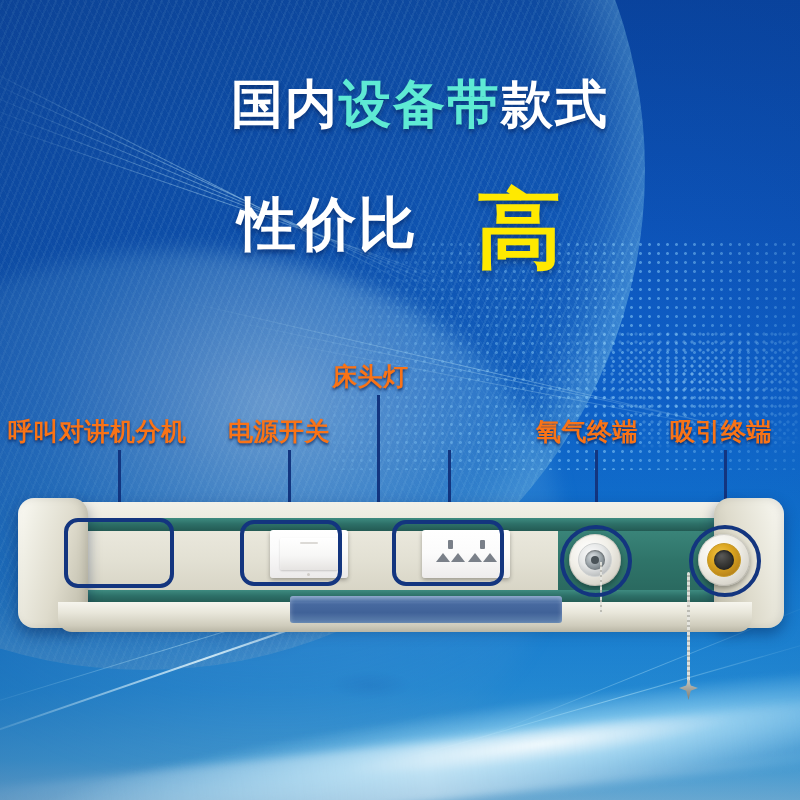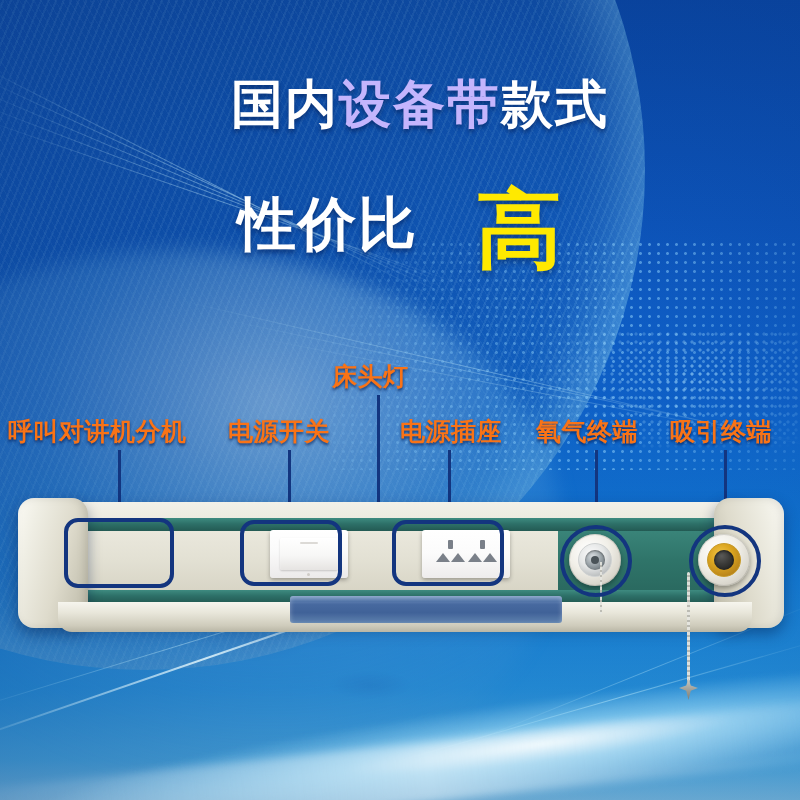--- a/index.html
+++ b/index.html
@@ -99,21 +99,21 @@
 
   
   .headline{position:absolute;left:0;top:78px;width:800px;text-align:center;}
   .hl1{
     font-size:52px;font-weight:bold;letter-spacing:2px;line-height:1;
     white-space:nowrap;display:inline-block;
     text-shadow:0 3px 4px rgba(3,28,80,.55);
     padding-left:40px;
   }
   .hl1 .w{color:#ffffff;}
-  .hl1 .y{color:#c4b5fd;}
+  .hl1 .y{color:#5eead4;}
   .hl2{
     position:absolute;left:0;top:88px;width:800px;text-align:center;white-space:nowrap;
   }
   .hl2 .big{
     font-size:58px;font-weight:bold;color:#ffffff;letter-spacing:2px;
     text-shadow:0 3px 5px rgba(3,28,80,.55);
     display:inline-block;vertical-align:middle;
   }
   .hl2 .gao{
     font-size:86px;font-weight:bold;color:#ffe900;letter-spacing:0;
@@ -294,21 +294,20 @@
 
   <div class="headline">
     <div class="hl1"><span class="w">国内</span><span class="y">设备带</span><span class="w">款式</span></div>
     <div class="hl2"><span class="big">性价比</span><span class="gao">高</span></div>
   </div>
 
   <div class="labels">
     <div class="lbl" style="left:228px;top:415px;">电源开关</div>
     <div class="lbl" style="left:8px;top:415px;">呼叫对讲机分机</div>
     <div class="lbl" style="left:332px;top:360px;">床头灯</div>
-    <div class="lbl" style="left:400px;top:415px;">电源插座</div>
     <div class="lbl" style="left:536px;top:415px;">氧气终端</div>
     <div class="lbl" style="left:670px;top:415px;">吸引终端</div>
   </div>
 
   <div class="cline" style="left:118px;top:450px;height:72px;"></div>
   <div class="cline" style="left:288px;top:450px;height:72px;"></div>
   <div class="cline" style="left:377px;top:395px;height:215px;"></div>
   <div class="cline" style="left:448px;top:450px;height:70px;"></div>
   <div class="cline" style="left:595px;top:450px;height:82px;"></div>
   <div class="cline" style="left:724px;top:450px;height:78px;"></div>

